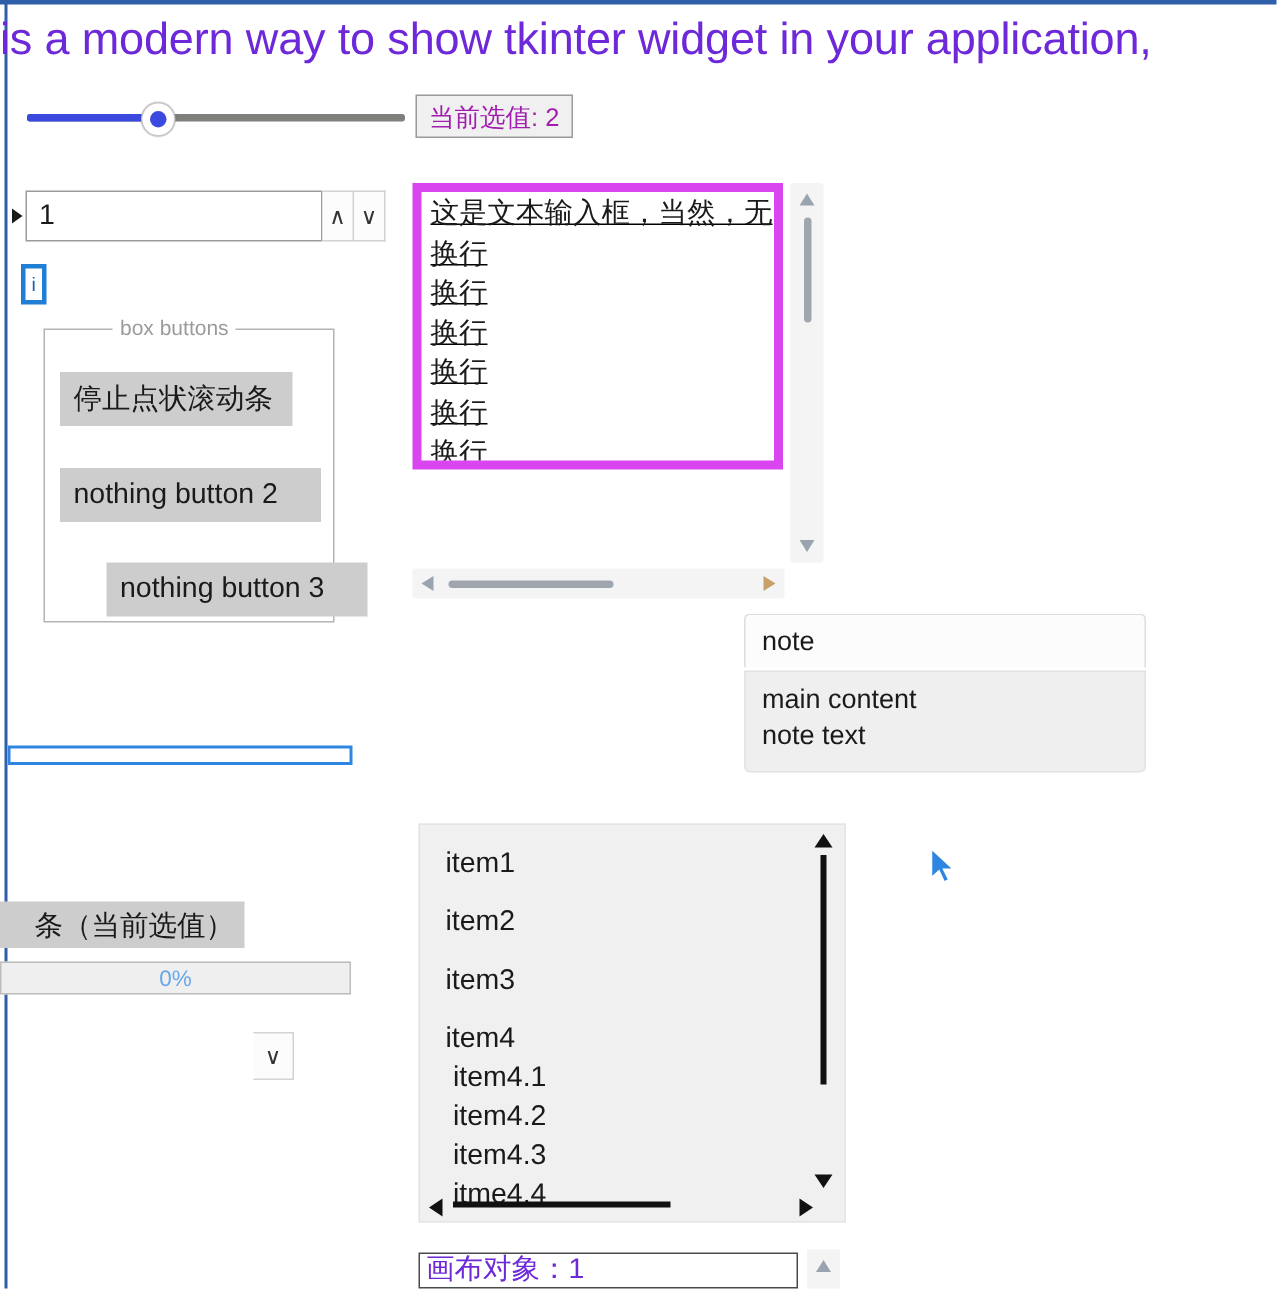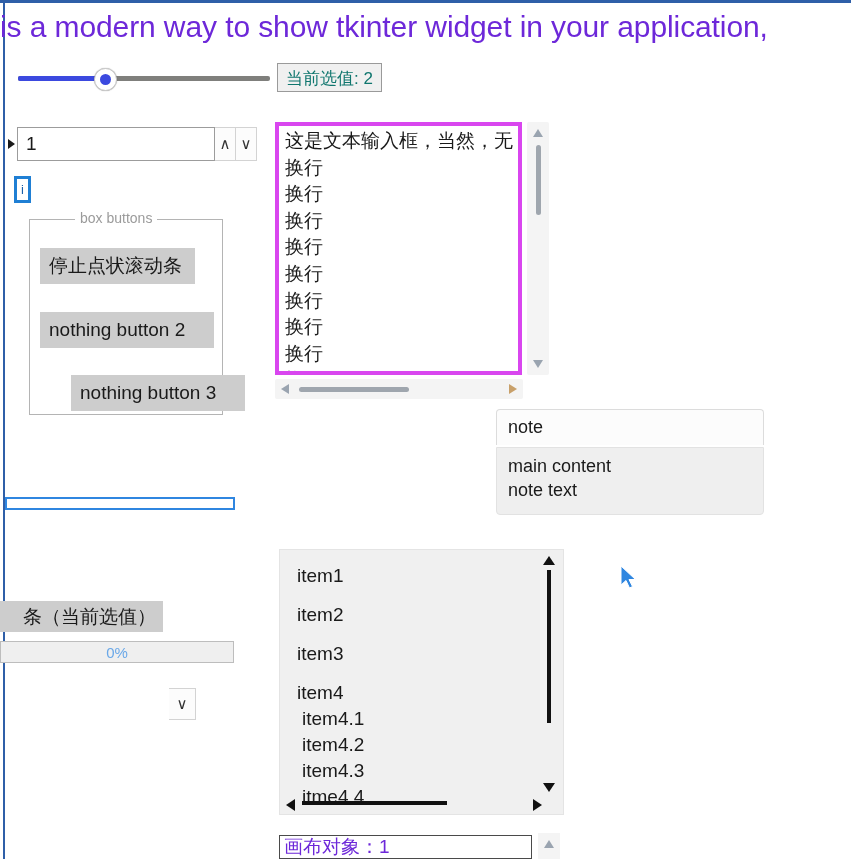--- a/index.html
+++ b/index.html
@@ -30,21 +30,21 @@
     background:#3b49df;border-radius:2px;}
   #scale-thumb{position:absolute;left:84px;top:6px;width:21px;height:21px;
     border-radius:50%;background:#fff;border:1px solid #c8c8c8;
     box-shadow:0 0 1px rgba(0,0,0,.35);}
   #scale-thumb::after{content:"";position:absolute;left:5px;top:5px;
     width:11px;height:11px;border-radius:50%;background:#3b49df;}
 
   
   #scale-value{
     left:277px;top:63px;height:29px;padding:0 8px;
-    border:1px solid #9a9a9a;background:#f0f0f0;color:#0f766e;
+    border:1px solid #9a9a9a;background:#f0f0f0;color:#a21caf;
     font-size:17px;line-height:29px;white-space:nowrap;box-sizing:border-box;
   }
 
   
   #spinbox{left:17px;top:127px;width:238px;height:34px;}
   #spin-entry{position:absolute;left:0;top:0;width:198px;height:34px;
     border:1px solid #9c9c9c;background:#fff;box-sizing:border-box;
     font-size:19px;line-height:32px;padding-left:8px;color:#1a1a1a;}
   #spin-up,#spin-down{position:absolute;top:0;width:21px;height:34px;
     border:1px solid #d3d3d3;border-left:none;background:#fcfcfc;
@@ -69,23 +69,23 @@
     padding:0 5px;font-size:14px;color:#9b9b9b;white-space:nowrap;}
   .boxbtn{position:absolute;background:#cdcdcd;color:#1a1a1a;
     font-size:19px;display:flex;align-items:center;padding-left:9px;
     box-sizing:border-box;white-space:nowrap;}
   #boxbtn0{left:10px;top:28px;width:155px;height:36px;}
   #boxbtn1{left:10px;top:92px;width:174px;height:36px;}
   #boxbtn2{left:10px;top:155px;width:174px;height:36px;margin-left:31px;}
 
   
   #textwrap{left:275px;top:122px;width:285px;height:278px;}
-  #textbox{position:absolute;left:0;top:0;width:247px;height:253px;
-    border:4px solid #d946ef;background:#fff;box-sizing:border-box;
-    overflow:hidden;padding:2px 0 0 6px;}
+  #textbox{position:absolute;left:0;top:0;width:247px;height:191px;
+    border:6px solid #d946ef;background:#fff;box-sizing:border-box;
+    overflow:hidden;padding:2px 0 0 6px;text-decoration:underline;}
   #textbox div{font-size:19px;line-height:26.6px;color:#1a1a1a;
     white-space:nowrap;}
 
   
   #text-vsb{position:absolute;left:252px;top:0px;width:22px;height:253px;
     background:#f4f4f4;border-radius:2px;}
   #text-vsb .arw{position:absolute;left:6px;width:0;height:0;}
   #text-vsb .up{top:7px;border-left:5px solid transparent;border-right:5px solid transparent;
     border-bottom:8px solid #9aa4b0;}
   #text-vsb .dn{bottom:7px;border-left:5px solid transparent;border-right:5px solid transparent;

